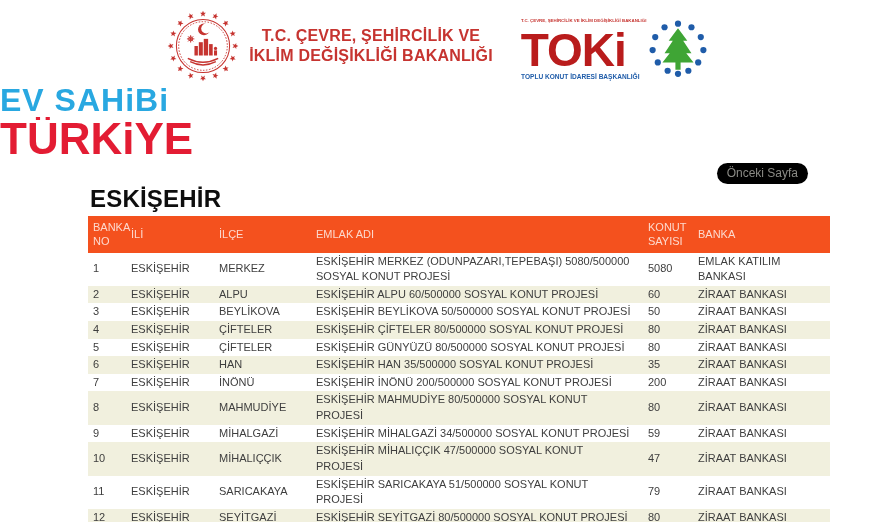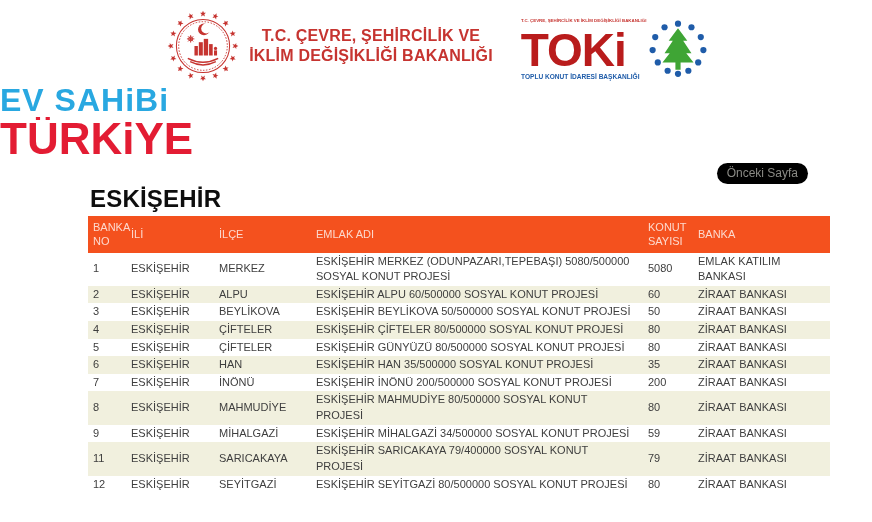--- a/index.html
+++ b/index.html
@@ -226,24 +226,32 @@
       </tr>
       <tr>
         <td class="c0">9</td>
         <td class="c1">ESKİŞEHİR</td>
         <td class="c2">MİHALGAZİ</td>
         <td class="c3">ESKİŞEHİR MİHALGAZİ 34/500000 SOSYAL KONUT PROJESİ</td>
         <td class="c4">59</td>
         <td class="c5">ZİRAAT BANKASI</td>
       </tr>
       <tr>
+        <td class="c0">10</td>
+        <td class="c1">ESKİŞEHİR</td>
+        <td class="c2">MİHALIÇÇIK</td>
+        <td class="c3">ESKİŞEHİR MİHALIÇÇIK 47/500000 SOSYAL KONUT PROJESİ</td>
+        <td class="c4">47</td>
+        <td class="c5">ZİRAAT BANKASI</td>
+      </tr>
+      <tr>
         <td class="c0">11</td>
         <td class="c1">ESKİŞEHİR</td>
         <td class="c2">SARICAKAYA</td>
-        <td class="c3">ESKİŞEHİR SARICAKAYA 79/400000 SOSYAL KONUT PROJESİ</td>
+        <td class="c3">ESKİŞEHİR SARICAKAYA 51/500000 SOSYAL KONUT PROJESİ</td>
         <td class="c4">79</td>
         <td class="c5">ZİRAAT BANKASI</td>
       </tr>
       <tr>
         <td class="c0">12</td>
         <td class="c1">ESKİŞEHİR</td>
         <td class="c2">SEYİTGAZİ</td>
         <td class="c3">ESKİŞEHİR SEYİTGAZİ 80/500000 SOSYAL KONUT PROJESİ</td>
         <td class="c4">80</td>
         <td class="c5">ZİRAAT BANKASI</td>

